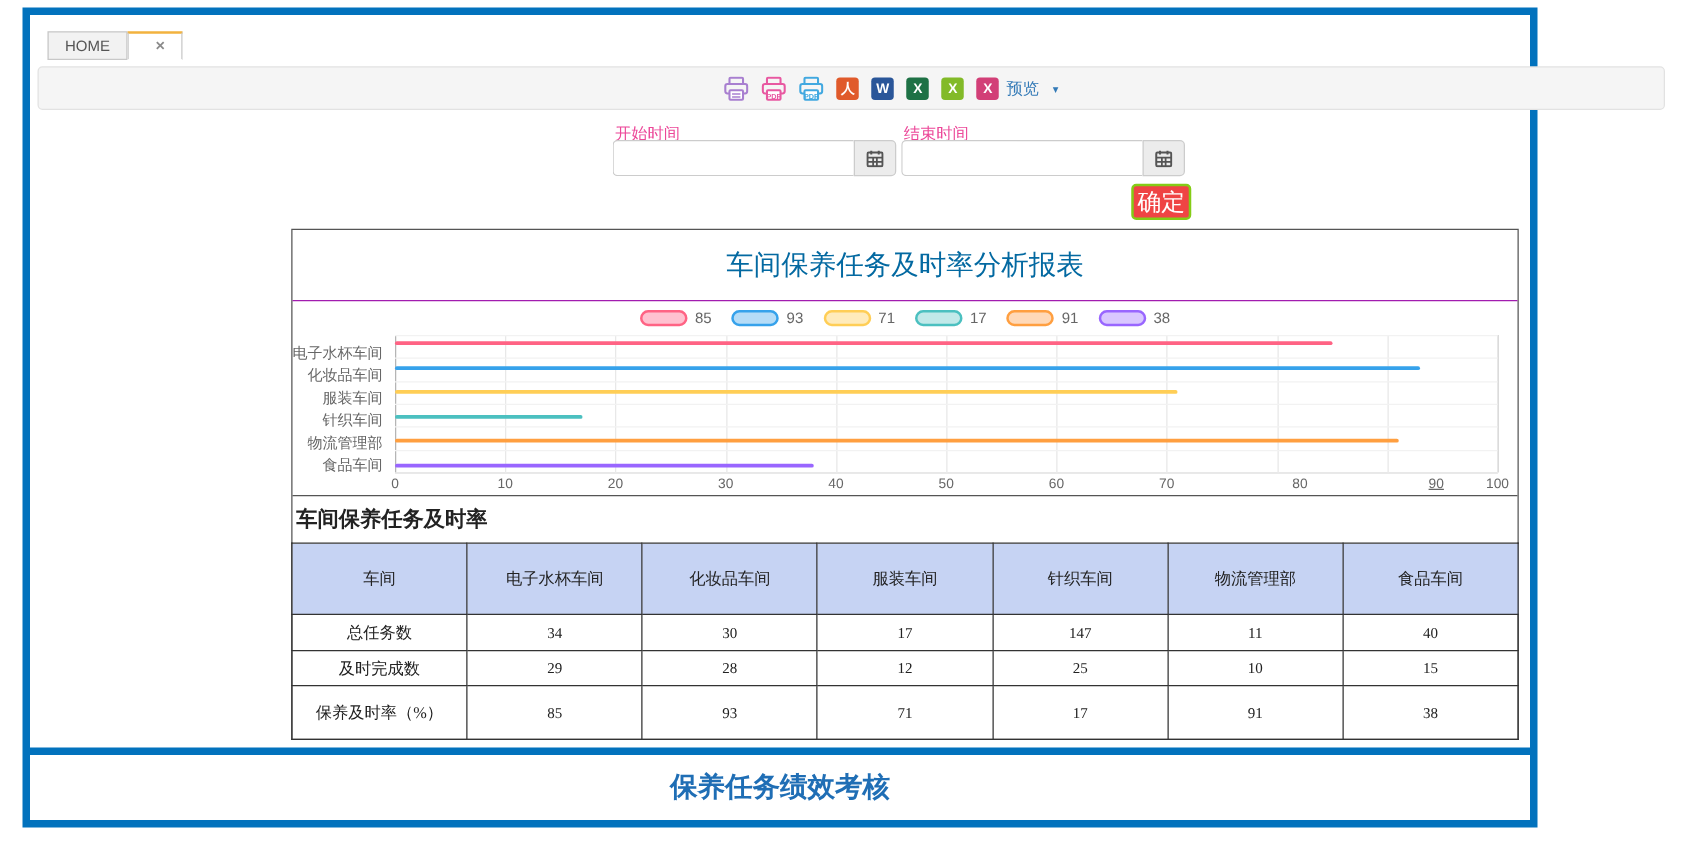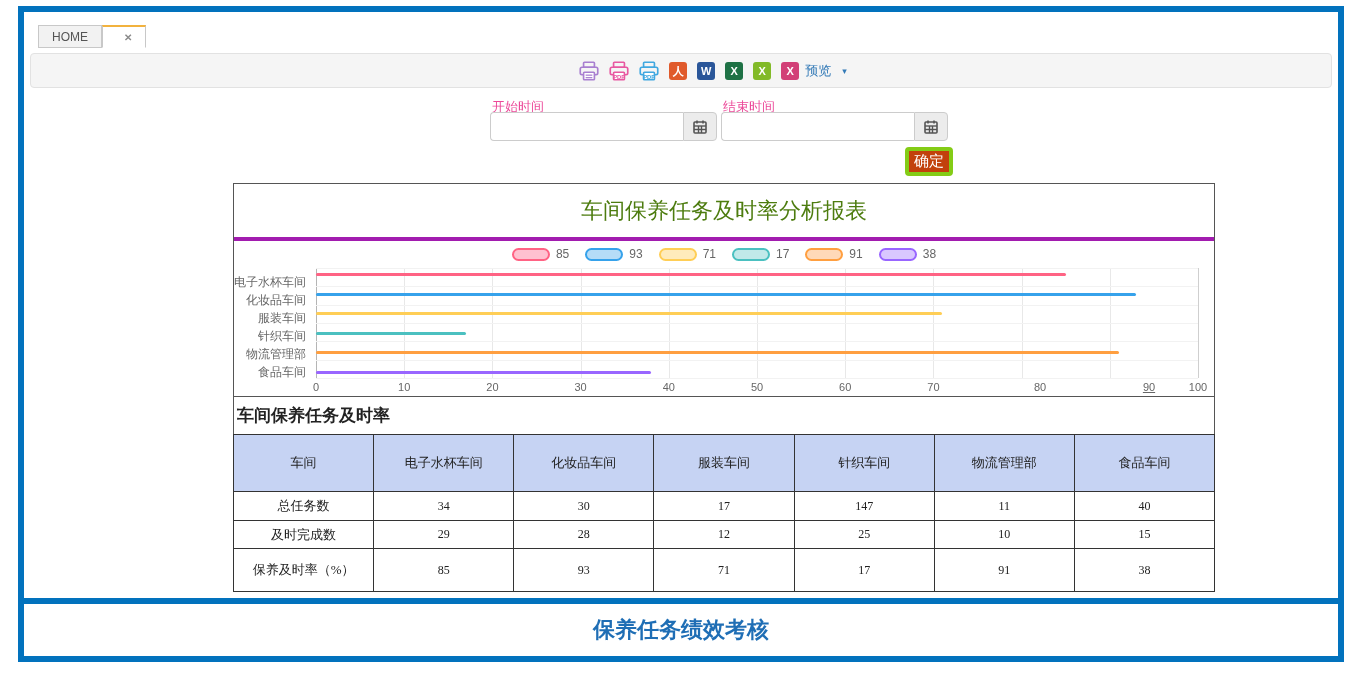--- a/index.html
+++ b/index.html
@@ -1,20 +1,20 @@
 <!DOCTYPE html>
 <html><head>
 <meta charset="utf-8">
 <style>
   * { margin:0; padding:0; box-sizing:border-box; }
   html,body { background:#fff; }
   body { font-family:"Liberation Sans", sans-serif; width:1356px; height:675px; position:relative; }
 
   .page { position:absolute; left:0; top:0; width:1356px; height:675px; background:#fff; }
-  .frame { position:absolute; left:18px; top:6px; width:1326px; height:656px;
+  .frame { position:absolute; left:18px; top:6px; width:1212px; height:656px;
            border:6px solid #0272bd; background:#fff; }
 
   
   .tabbar { position:absolute; left:14px; top:13px; height:23px; display:flex; align-items:flex-end; }
   .tab { height:23px; display:flex; align-items:center; padding:0 13px; font-size:12px;
          border:1px solid #c8c8c8; background:#f2f2f2; color:#555; cursor:default; }
   .tab.active { background:#fff; border-top:2px solid #f2b23e; border-bottom:1px solid #fff;
                 color:#333; font-weight:bold; }
   .tab .close { margin-left:8px; color:#8a8a8a; font-size:10px; font-weight:bold; }
 
@@ -36,28 +36,28 @@
   .lbl-end   { left:699px; top:86px; }
   .input-group { position:absolute; top:100px; width:227px; height:29px; display:flex; }
   .grp-start { left:466px; }
   .grp-end   { left:697px; }
   .input-group input { flex:1; height:29px; border:1px solid #ccc; border-right:none;
                        border-radius:4px 0 0 4px; padding:0 8px; font-size:13px; background:#fff; }
   .cal-btn { width:34px; height:29px; background:#ececec; border:1px solid #ccc;
              border-radius:0 4px 4px 0; display:flex; align-items:center; justify-content:center;
              cursor:pointer; }
   .confirm-btn { position:absolute; left:881px; top:135px; width:48px; height:29px;
-                 background:#c2410c; border:4px solid #84cc16; border-radius:4px;
-                 color:#fff; font-size:15px; cursor:pointer; }
+                 background:#ef4444; border:2px solid #84cc16; border-radius:4px;
+                 color:#fff; font-size:19px; cursor:pointer; }
 
   
   .report { position:absolute; left:209px; top:171px; width:982px; height:409px;
             border:1px solid #555; background:#fff; }
-  .report-title { height:57px; border-bottom:4px solid #a21caf; display:flex;
-                  align-items:center; justify-content:center; font-size:22px; color:#4d7c0f; }
+  .report-title { height:57px; border-bottom:1px solid #a21caf; display:flex;
+                  align-items:center; justify-content:center; font-size:22px; color:#0369a1; }
 
   .chart-section { position:relative; height:156px; border-bottom:1px solid #555; }
   .legend { position:absolute; left:0; top:6px; width:100%; display:flex;
             justify-content:center; gap:16px; }
   .legend-item { display:flex; align-items:center; gap:6px; cursor:pointer; }
   .legend-swatch { width:38px; height:13px; border-radius:7px; border:2px solid; }
   .legend-value { font-size:12px; color:#666; }
 
   .plot { position:absolute; left:82px; top:27px; width:882px; height:110px; }
   .gridline-v { position:absolute; top:0; bottom:0; width:1px; background:#e8e8e8; }

